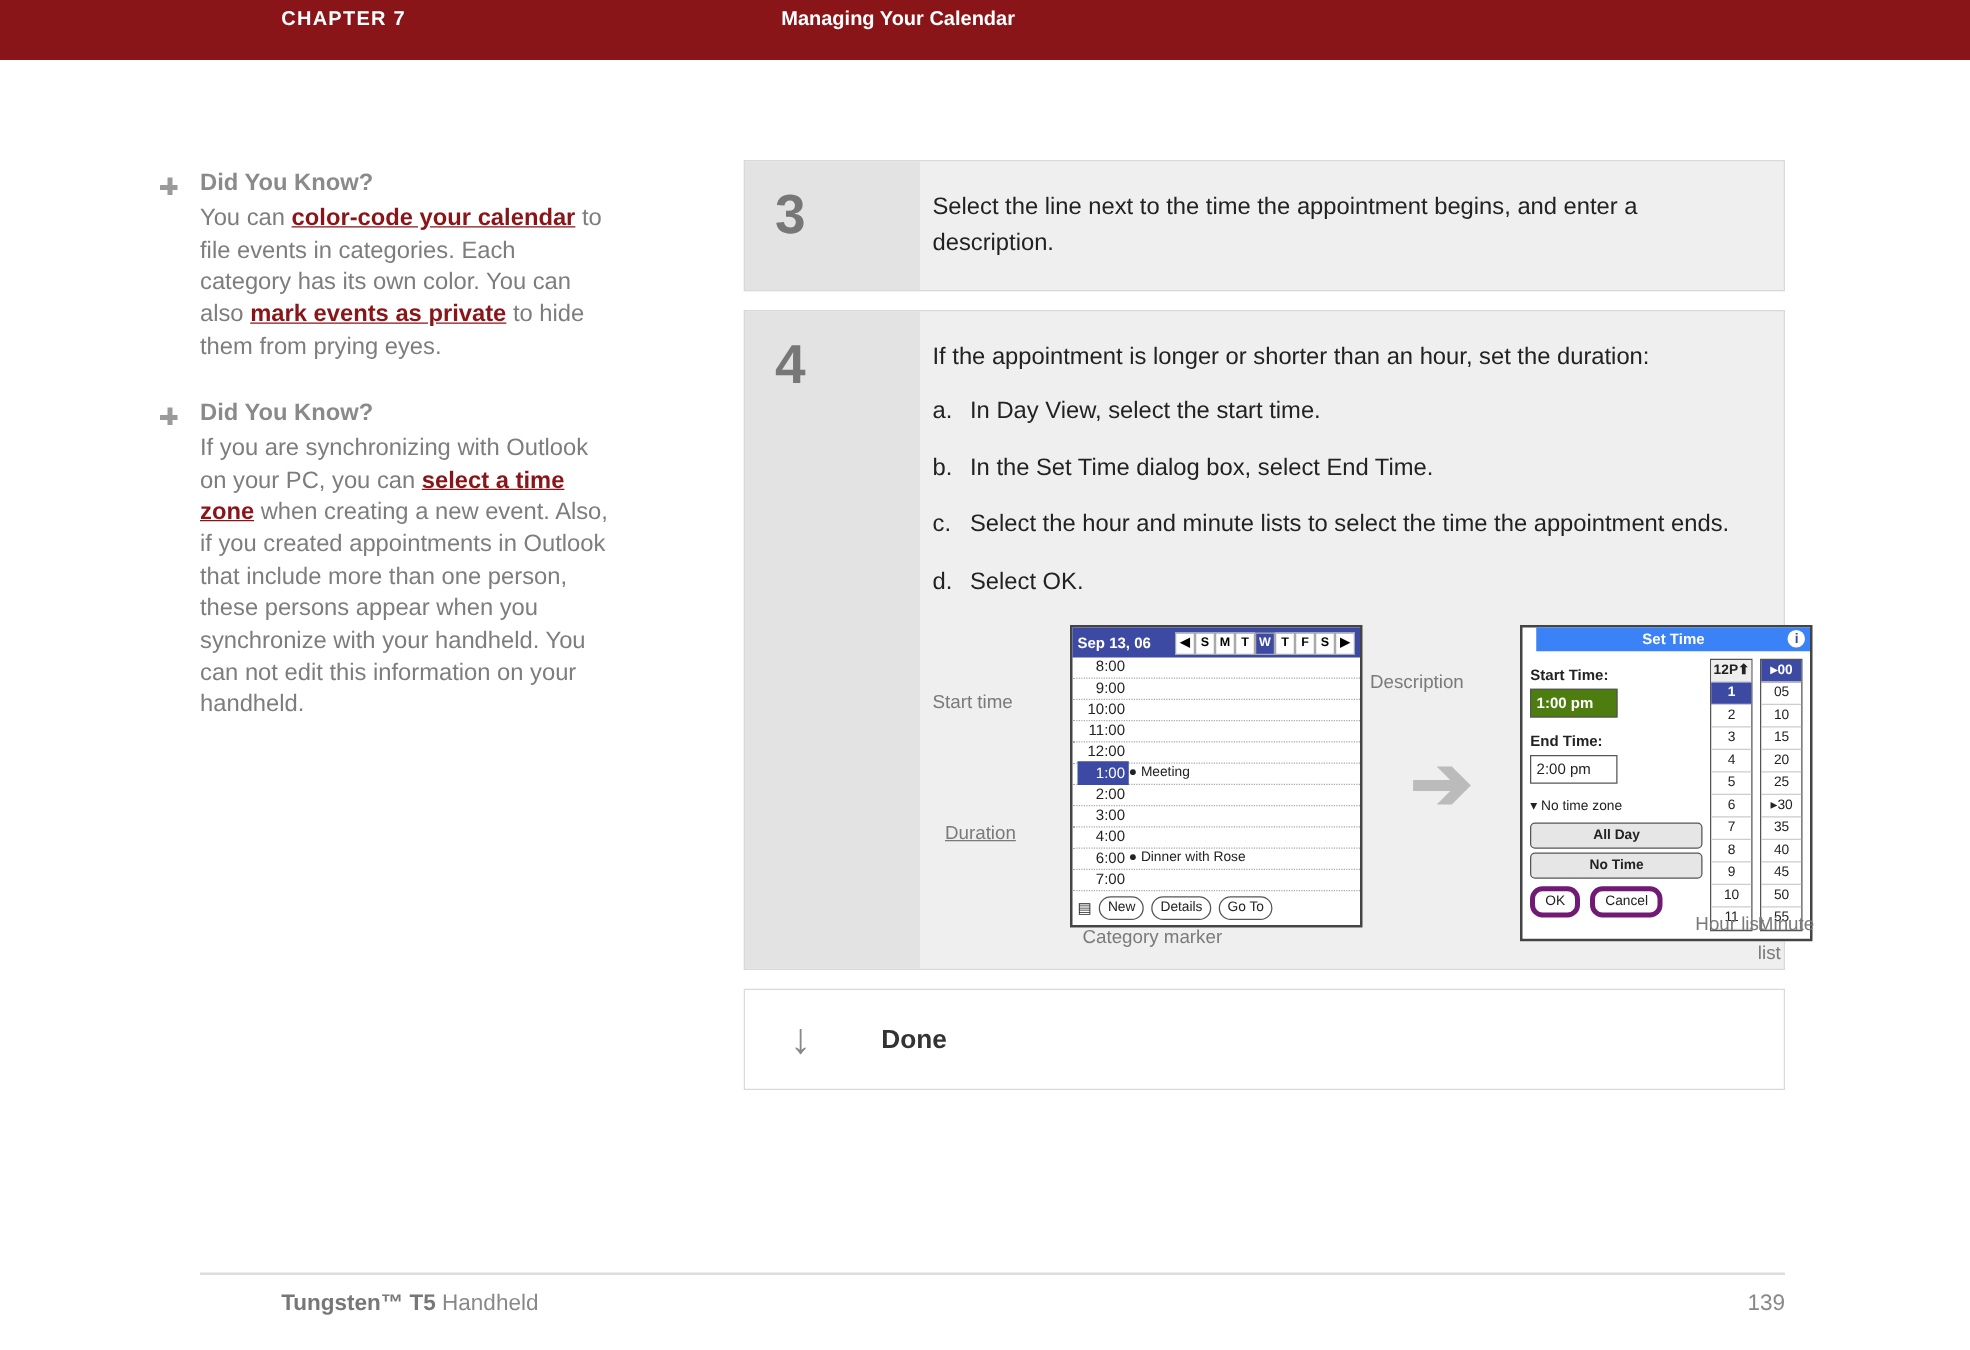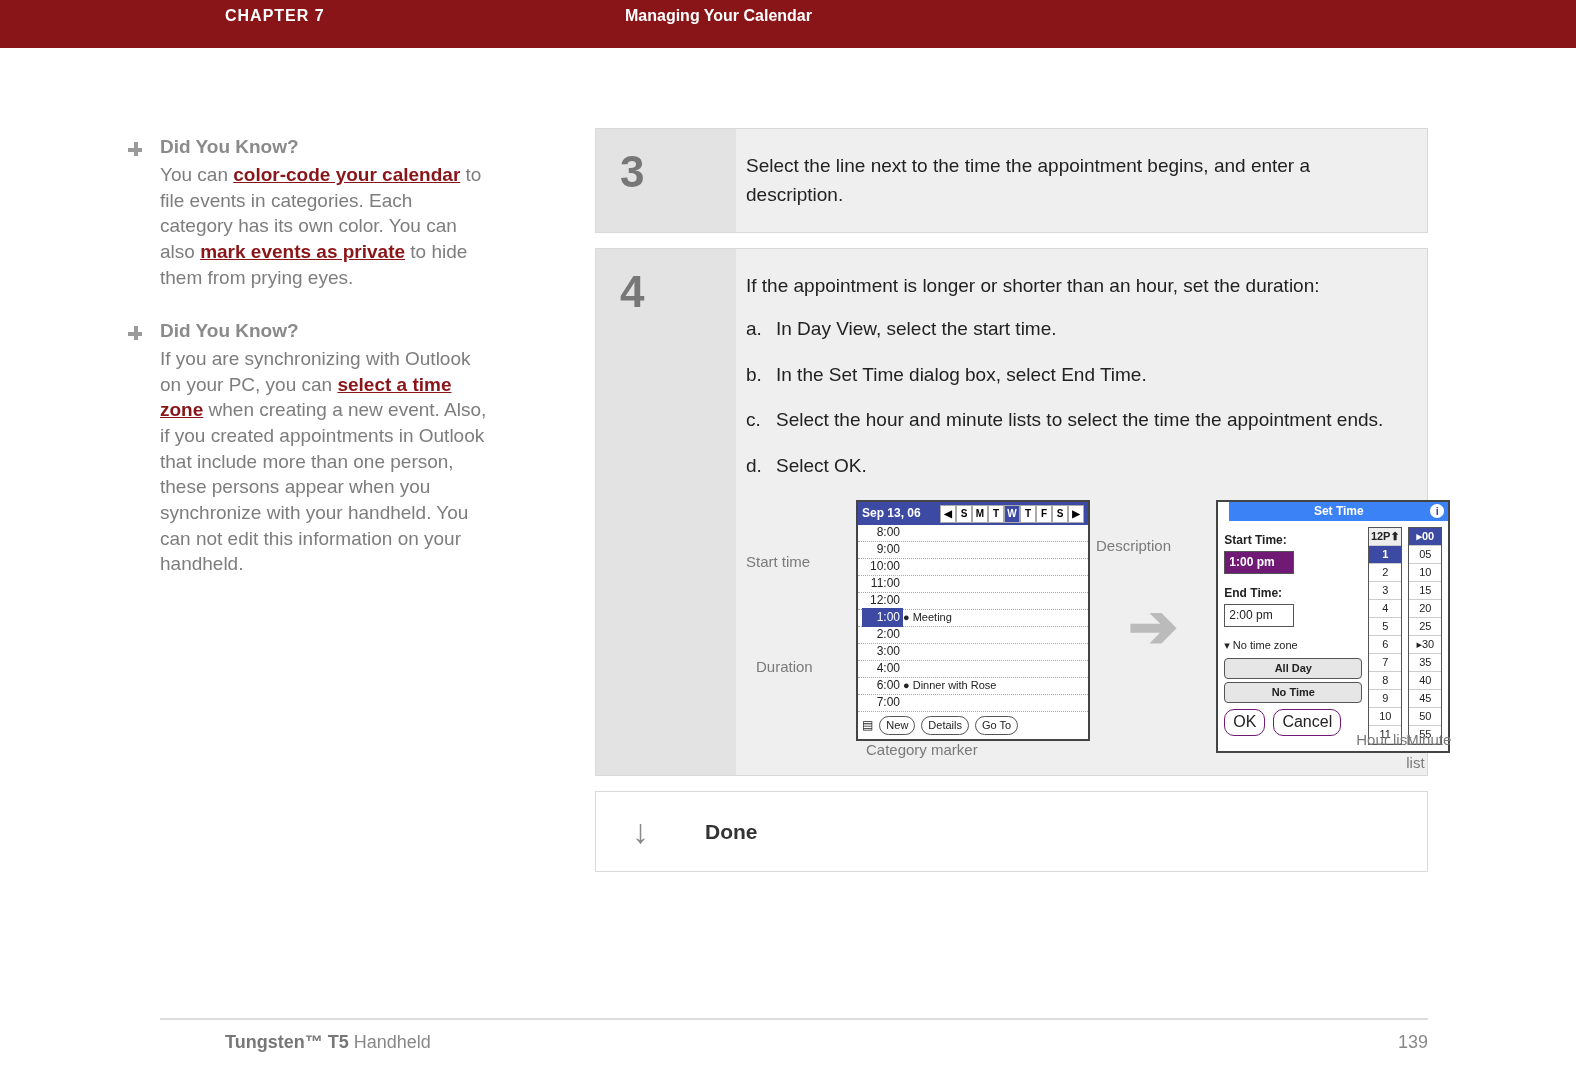--- a/index.html
+++ b/index.html
@@ -93,24 +93,24 @@
   .palm2 {
     width:230px; border:2px solid #444; background:#fff; font-family: Verdana, sans-serif;
     font-size:12px;
   }
   .palm2 .titlebar { background:#3b82f6; color:#fff; font-weight:700; padding:0 6px; text-align:center; position:relative;margin-left:11px; }
   .palm2 .titlebar .info { position:absolute; right:4px; top:2px; width:14px; height:14px; border-radius:50%; background:#fff; color:#3c4aa3; font-weight:700; font-size:11px; text-align:center; line-height:14px; }
   .palm2 .body { display:flex; padding:6px; gap:6px; }
   .palm2 .left { flex:1; }
   .palm2 .left .lbl { font-weight:700; font-size:12px; margin-top:4px; }
   .palm2 .left .field { border:1px solid #555; padding:1px 4px; margin:2px 0 6px 0; display:inline-block; min-width:70px; box-sizing:border-box; }
-  .palm2 .left .field.sel { background:#701a75; color:#fff; font-weight:700; }
+  .palm2 .left .field.sel { background:#4d7c0f; color:#fff; font-weight:700; }
   .palm2 .left .btnfull { border:1px solid #555; background:#e6e6e6; text-align:center; border-radius:4px; padding:1px 2px; margin:3px 0; font-weight:700; font-size:11px;}
   .palm2 .left .oc { display:flex; gap:8px; margin-top:6px; }
-  .palm2 .left .oc span { border:1px solid #701a75; border-radius:10px; padding:0 8px; font-size:16px; }
+  .palm2 .left .oc span { border:4px solid #701a75; border-radius:10px; padding:0 8px; font-size:11px; }
   .palm2 .col { width:32px; border:1px solid #555; text-align:center; }
   .palm2 .col div { font-size:11px; border-bottom:1px solid #ccc; }
   .palm2 .col div.sel { background:#3c4aa3; color:#fff; font-weight:700; }
   .palm2 .col div.hdr { font-weight:700; background:#eee;}
 
   
   .footer-line { position:absolute; left:160px; right:148px; top:1018px; border-top:2px solid #ddd; }
   .footer-left { position:absolute; left:225px; top:1032px; font-size:18px; color:#888; }
   .footer-left b { color:#777; font-weight:700; }
   .footer-right { position:absolute; right:148px; top:1032px; font-size:18px; color:#888; }
@@ -154,21 +154,21 @@
       <ol>
         <li><span class="lbl">a.</span><span>In Day View, select the start time.</span></li>
         <li><span class="lbl">b.</span><span>In the Set Time dialog box, select End Time.</span></li>
         <li><span class="lbl">c.</span><span>Select the hour and minute lists to select the time the appointment ends.</span></li>
         <li><span class="lbl">d.</span><span>Select OK.</span></li>
       </ol>
 
       <div class="screens">
         <div class="shot1-wrap">
           <span class="callout" style="left:0;top:50px;">Start time</span>
-          <span class="callout" style="left:10px;top:155px;">Duration</span>
+          <span class="callout" style="left:10px;top:155px;text-decoration:underline;">Duration</span>
           <span class="callout" style="left:350px;top:34px;">Description</span>
           <span class="callout" style="left:120px;top:238px;">Category marker</span>
 
           <div class="palm1">
             <div class="titlebar">
               <span>Sep 13, 06</span>
               <span class="days">
                 <span>◀</span><span>S</span><span>M</span><span>T</span><span class="sel">W</span><span>T</span><span>F</span><span>S</span><span>▶</span>
               </span>
             </div>

